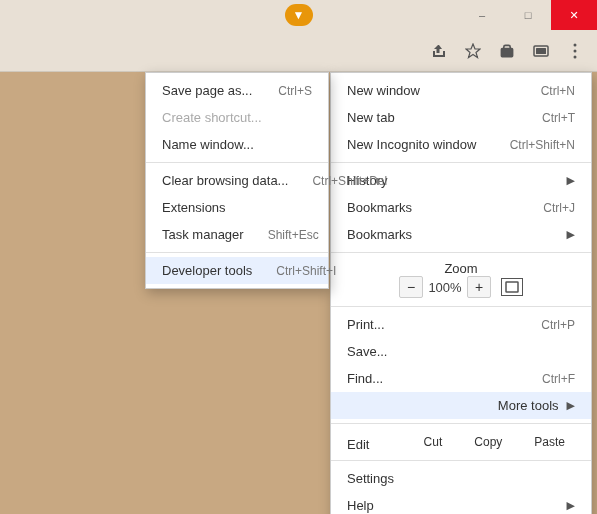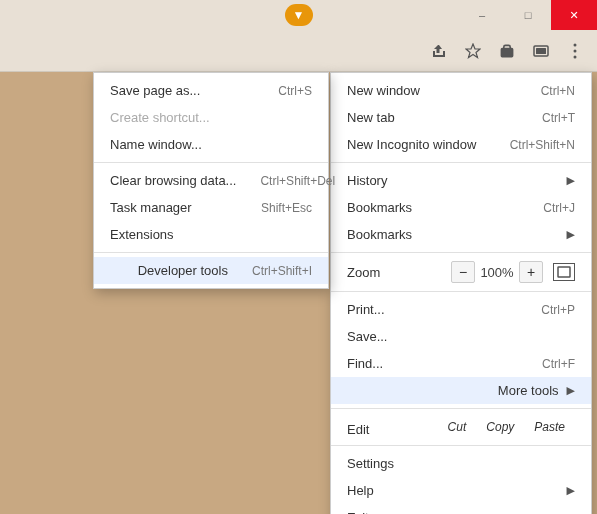--- a/index.html
+++ b/index.html
@@ -137,20 +137,21 @@
       margin: 4px 0;
     }
 
     
     .zoom-row {
       display: flex;
       align-items: center;
       padding: 4px 16px;
       cursor: default;
       border-bottom: none;
+      flex-direction: column;
     }
     .zoom-label { flex: 1; font-size: 13px; color: #333; }
     .zoom-controls {
       display: flex;
       align-items: center;
       gap: 4px;
     }
     .zoom-btn {
       width: 24px;
       height: 22px;
@@ -184,37 +185,36 @@
 
     
     .edit-row {
       display: flex;
       align-items: flex-end;
       padding: 4px 16px;
     }
     .edit-label { flex: 1; font-size: 13px; color: #333; }
     .edit-actions {
       display: flex;
-      gap: 0;
-      font-style: italic;
+      gap: 12px;
     }
     .edit-action-btn {
       padding: 3px 10px;
       font-size: 12px;
       color: #333;
       cursor: pointer;
       border-radius: 2px;
     }
 
     
     .sub-menu {
       position: absolute;
       top: 72px;
       right: 268px;
-      width: 236px;
+      width: 184px;
       background: #fff;
       border: 1px solid #ccc;
       box-shadow: 2px 4px 12px rgba(0,0,0,0.25);
       z-index: 200;
       padding: 4px 0;
     }
   </style>
 </head>
 <body>
 
@@ -280,26 +280,26 @@
       <span class="menu-item-label">Name window...</span>
     </div>
     <div class="menu-separator"></div>
 
     <div class="menu-item">
       <span class="menu-item-label">Clear browsing data...</span>
       <span class="menu-shortcut">Ctrl+Shift+Del</span>
     </div>
 
     <div class="menu-item">
+      <span class="menu-item-label">Extensions</span>
+    </div>
+
+    <div class="menu-item">
       <span class="menu-item-label">Task manager</span>
       <span class="menu-shortcut">Shift+Esc</span>
-    </div>
-
-    <div class="menu-item">
-      <span class="menu-item-label">Extensions</span>
     </div>
     <div class="menu-separator"></div>
 
     <div class="menu-item highlighted">
       <span class="menu-item-label">Developer tools</span>
       <span class="menu-shortcut">Ctrl+Shift+I</span>
     </div>
   </div>
 
   <div class="chrome-menu">

